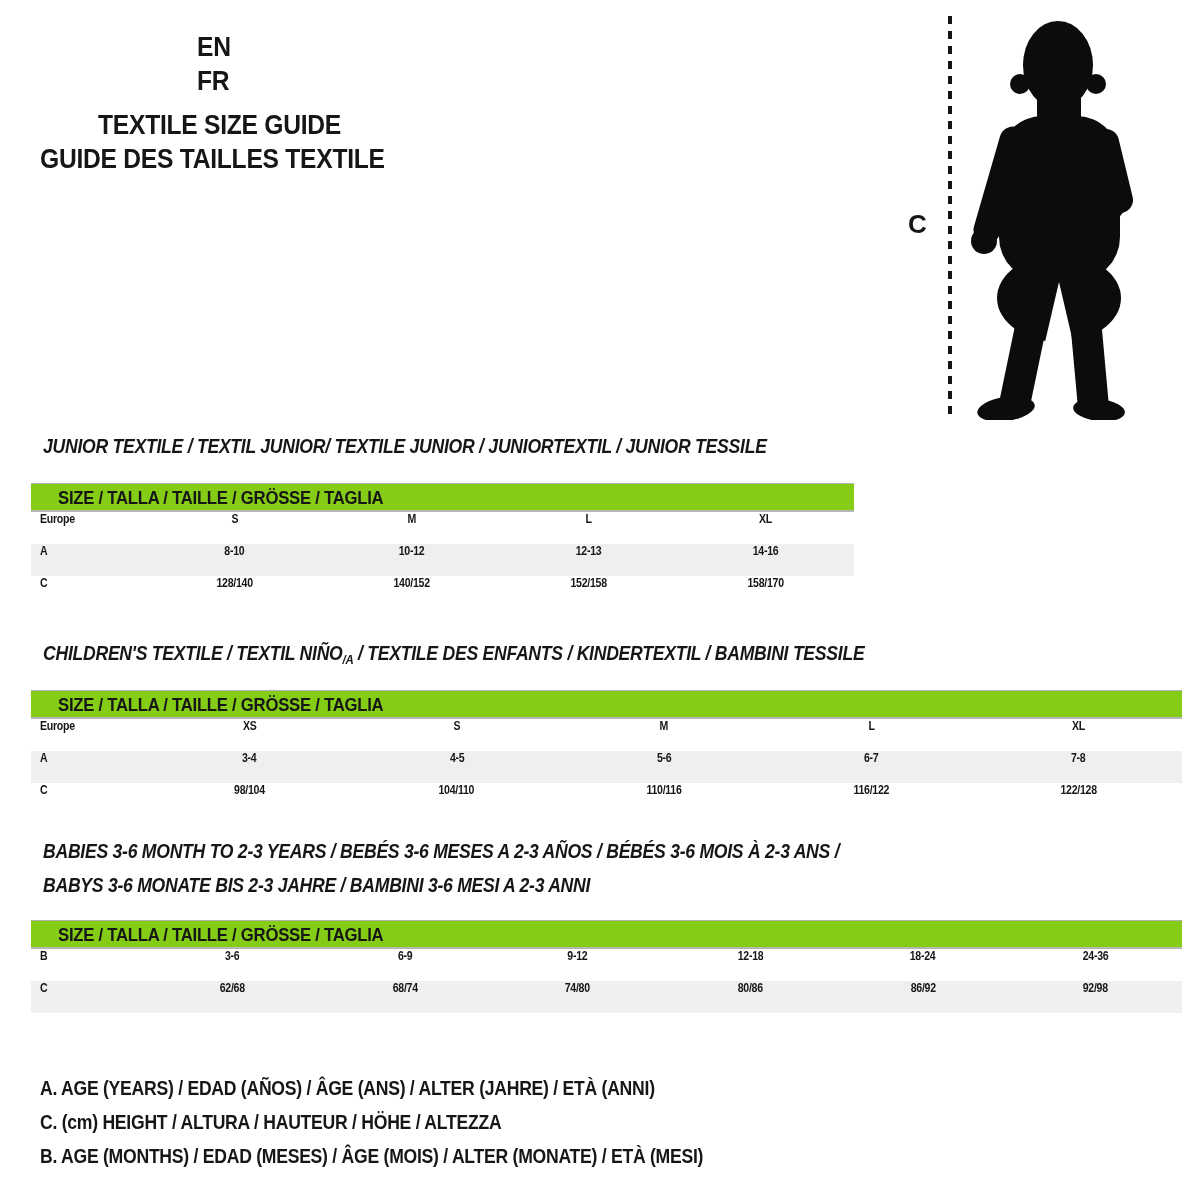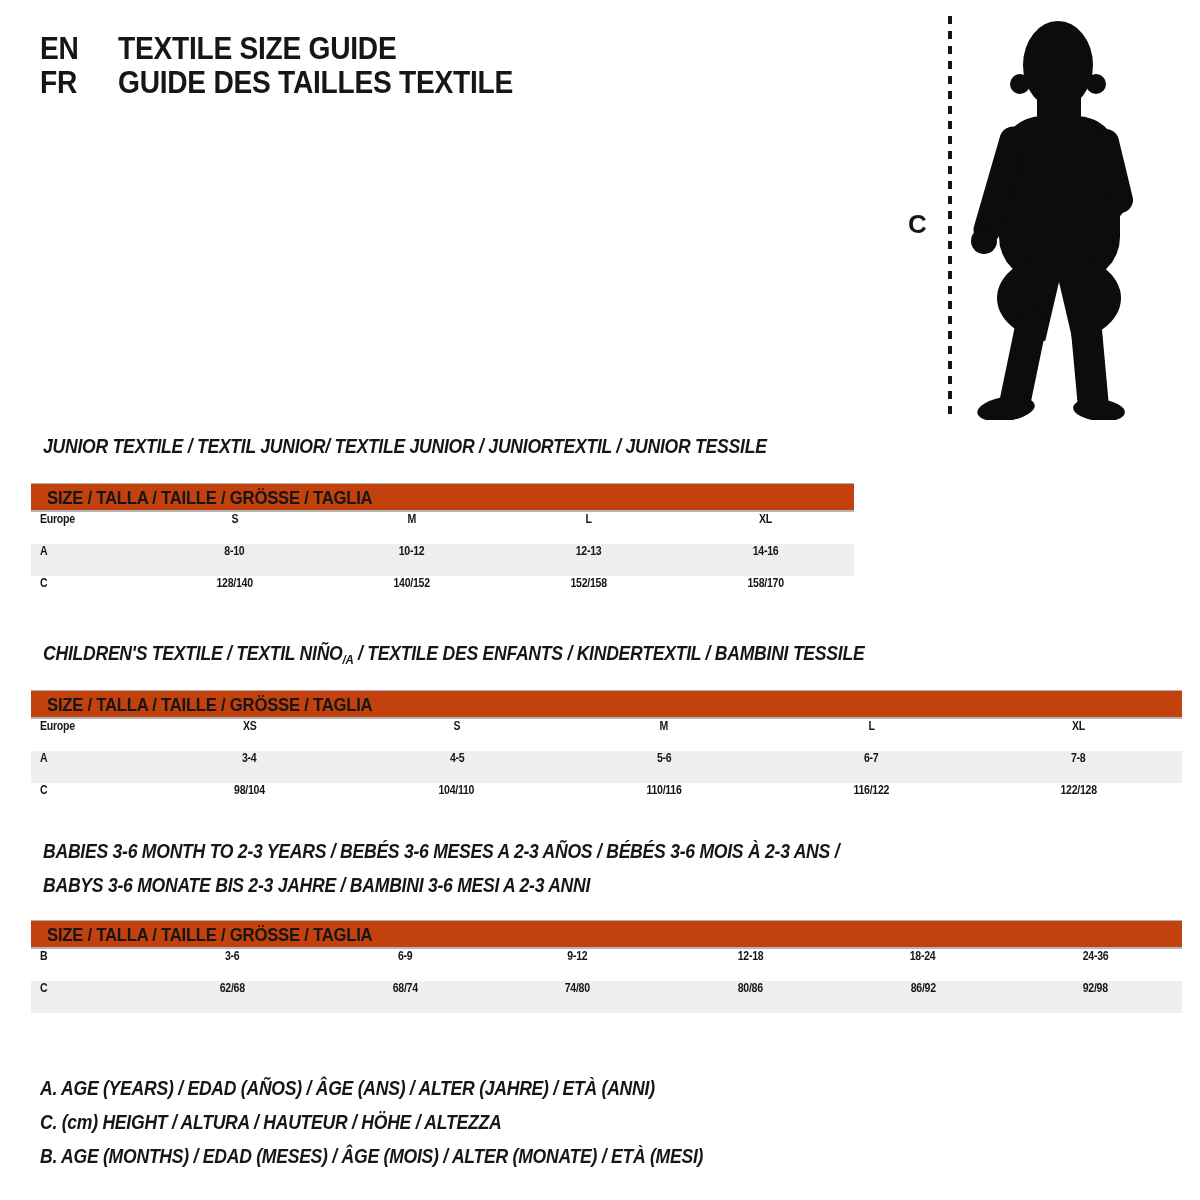--- a/index.html
+++ b/index.html
@@ -11,21 +11,21 @@
     font-family:"Liberation Sans", sans-serif;
     font-weight:700;
     color:#161616;
     -webkit-font-smoothing:antialiased;
   }
   .cond { display:inline-block; transform:scaleX(0.88); transform-origin:0 50%; white-space:nowrap; letter-spacing:-0.3px; }
   .cond-c { transform-origin:50% 50%; }
 
   
   .lang-block { position:absolute; left:40px; top:31px; }
-  .lang-row { display:flex; align-items:center; height:34px; font-size:32px; }
+  .lang-row { display:flex; align-items:center; height:34px; font-size:28px;flex-direction:column; }
   .lang-code { width:78px; flex:0 0 78px; }
 
   
   .dash-line {
     position:absolute; left:948px; top:16px; width:4px; height:400px;
     background:repeating-linear-gradient(to bottom, #151515 0 8px, transparent 8px 15px);
   }
   .measure-label { position:absolute; left:908px; top:209px; font-size:26px; }
   .silhouette { position:absolute; left:963px; top:20px; }
 
@@ -36,32 +36,32 @@
   #babies-title   { top:839px; }
   #babies-title .t-line { height:34px; }
   .sub-seg { font-size:13px; vertical-align:-4px; }
 
   
   .size-table { position:absolute; left:31px; }
   #junior-table   { top:483px; width:823px; }
   #children-table { top:690px; width:1151px; }
   #babies-table   { top:920px; width:1151px; }
   .size-table .bar {
-    height:29px; background:#c2410c;
+    height:29px; background:#84cc16;
     box-shadow: inset 0 1px 0 #b2b2b2, inset 0 -2px 0 #b6b6b6;
     display:flex; align-items:center;
-    padding-left:16px; font-size:19px; box-sizing:border-box;
+    padding-left:27px; font-size:19px; box-sizing:border-box;
   }
   .size-table .row { display:flex; align-items:flex-start; height:32px; font-size:12px; }
   .size-table .row.stripe { background:#efefef; }
   .size-table .cell-label { flex:0 0 115px; width:115px; padding-left:9px; box-sizing:border-box; text-align:left; }
   .size-table .cell { flex:1; text-align:center; }
 
   
-  .legend { position:absolute; left:40px; top:1071px;font-style:italic; }
+  .legend { position:absolute; left:40px; top:1071px; }
   .legend .legend-row { height:34px; display:flex; align-items:center; font-size:20px; }
 </style>
 </head>
 <body>
 
 <div class="lang-block" id="lang-block">
     <div class="lang-row">
       <span class="lang-code"><span class="cond">EN</span></span>
       <span class="cond">TEXTILE SIZE GUIDE</span>
     </div>

